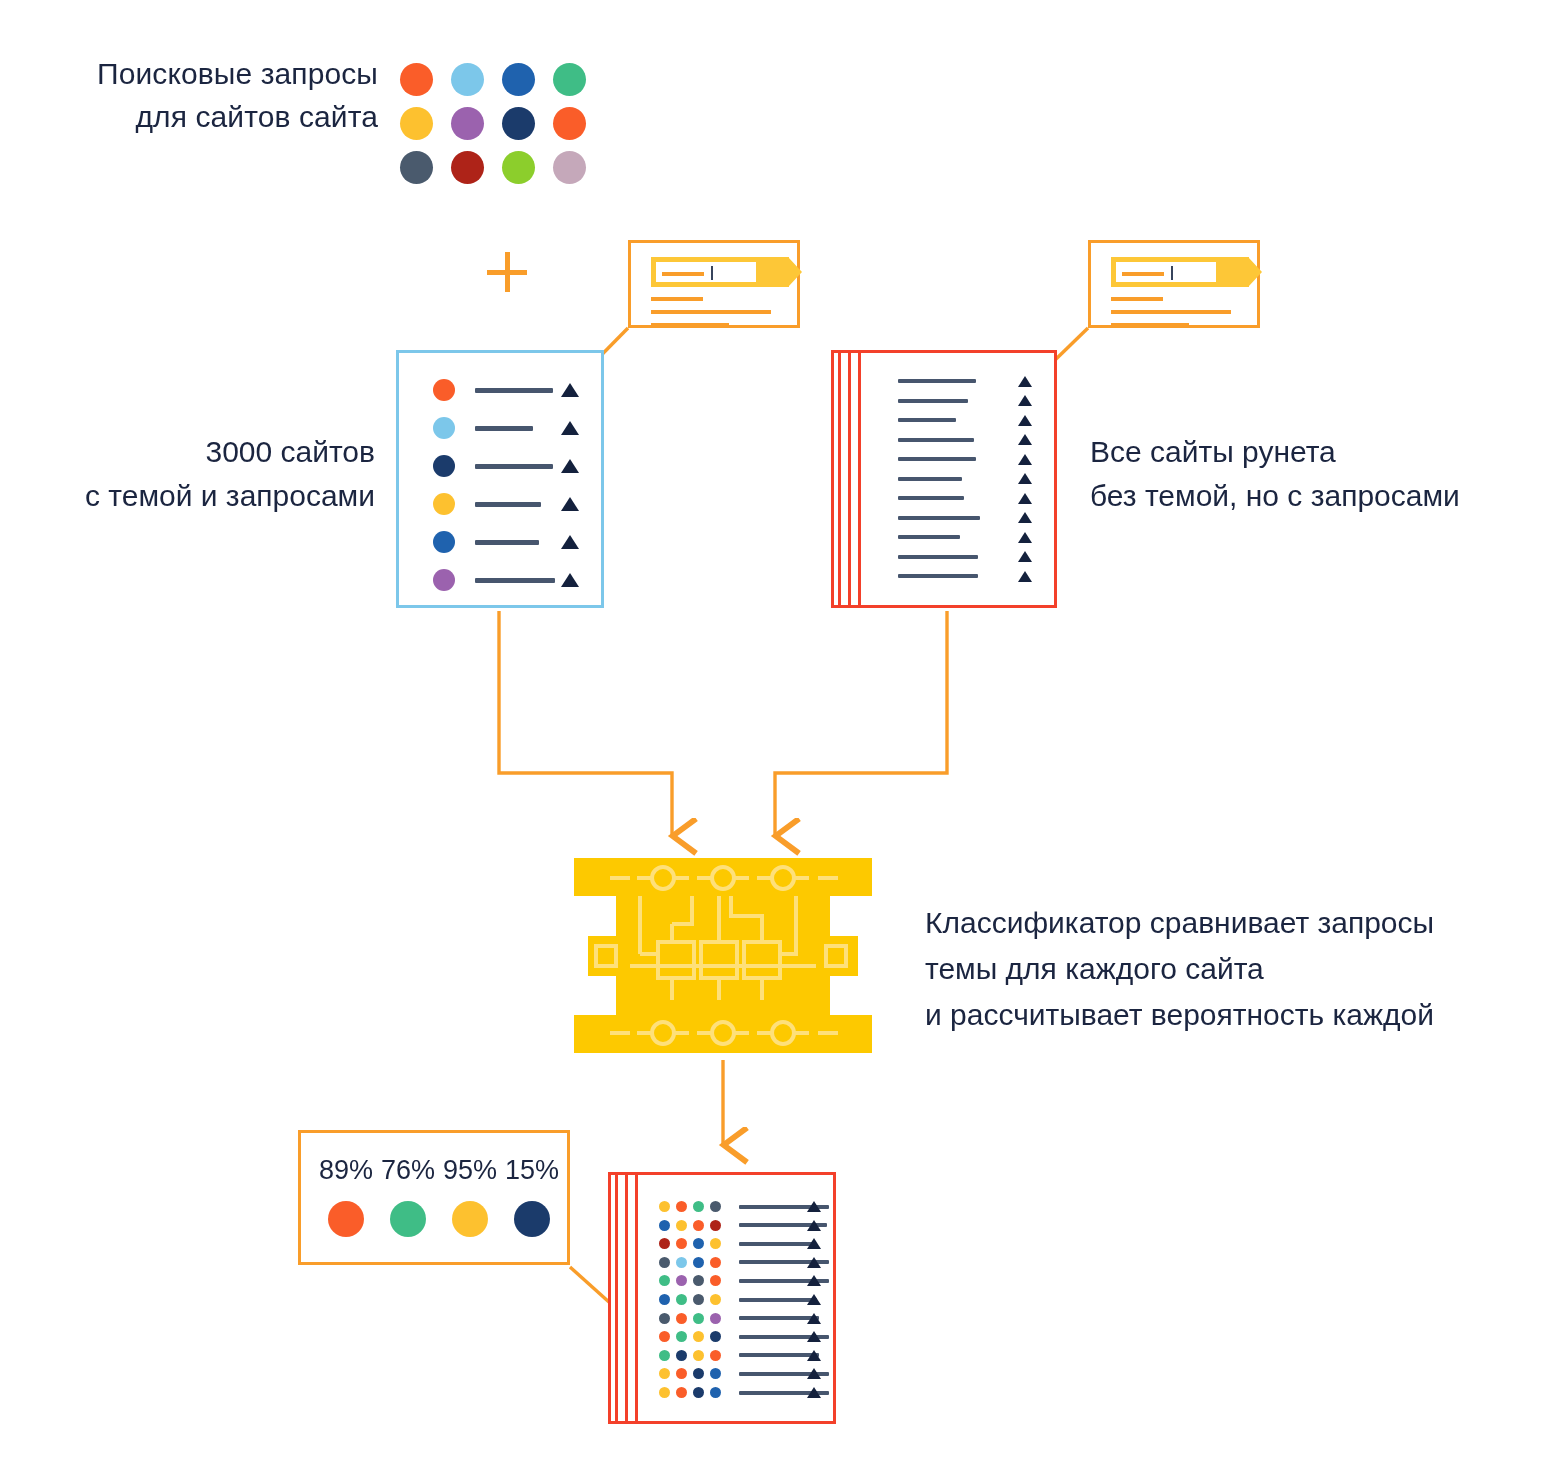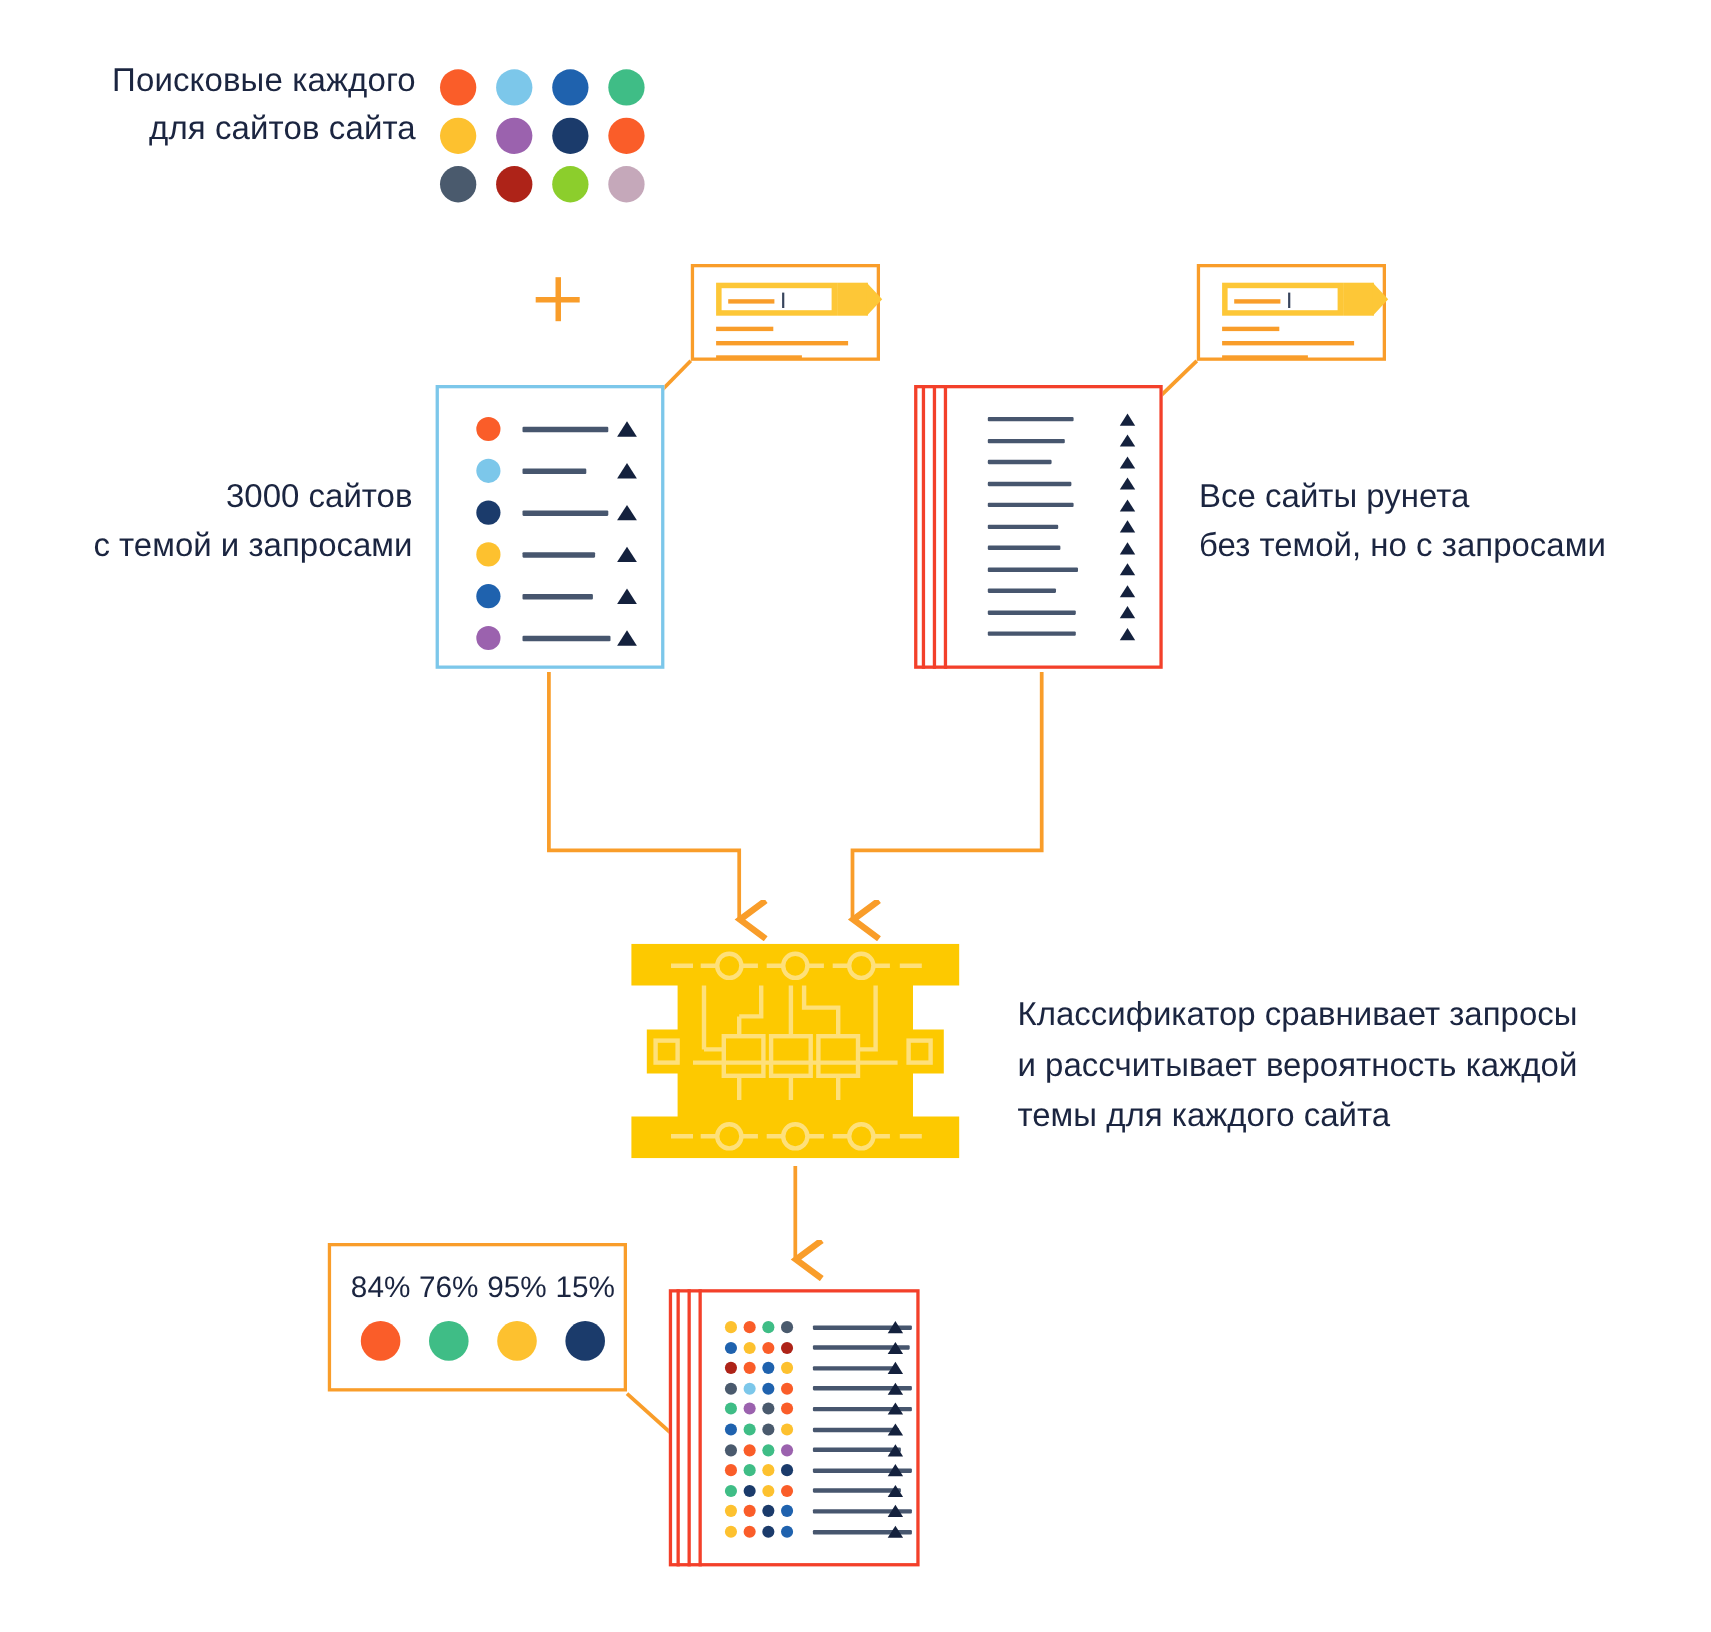--- a/index.html
+++ b/index.html
@@ -180,21 +180,21 @@
   #pctbox .pdot2{
     width:36px;height:36px;border-radius:50%;margin:16px auto 0;
   }
 </style>
 </head>
 <body>
 
 <div id="stage">
 
   <div class="legend-title">
-    <span class="tline">Поисковые каждого</span>
+    <span class="tline">Поисковые запросы</span>
     <span class="tline">для сайтов сайта</span>
   </div>
 
   <div id="palette">
       <div class="prow">
         <div class="pdot" style="background: rgb(250, 93, 41);"></div>
         <div class="pdot" style="background: rgb(124, 199, 234);"></div>
         <div class="pdot" style="background: rgb(31, 98, 174);"></div>
         <div class="pdot" style="background: rgb(63, 189, 134);"></div>
       </div>
@@ -395,27 +395,27 @@
           <path d="M228,38 V96 H212" fill="none" stroke="#FEE07A" stroke-width="4"></path>
           <line x1="104" y1="120" x2="104" y2="142" stroke="#FEE07A" stroke-width="4"></line>
           <line x1="151" y1="120" x2="151" y2="142" stroke="#FEE07A" stroke-width="4"></line>
           <line x1="194" y1="120" x2="194" y2="142" stroke="#FEE07A" stroke-width="4"></line>
         </g>
     </svg>
   </div>
 
   <div class="label-classifier">
     <span class="tline">Классификатор сравнивает запросы</span>
+    <span class="tline">темы для каждого сайта</span>
     <span class="tline">и рассчитывает вероятность каждой</span>
-    <span class="tline">темы для каждого сайта</span>
   </div>
 
   <div id="pctbox">
       <div class="pcol" style="left: 14px;">
-        <div class="pval">84%</div>
+        <div class="pval">89%</div>
         <div class="pdot2" style="background: rgb(250, 93, 41);"></div>
       </div>
       <div class="pcol" style="left: 76px;">
         <div class="pval">76%</div>
         <div class="pdot2" style="background: rgb(63, 189, 134);"></div>
       </div>
       <div class="pcol" style="left: 138px;">
         <div class="pval">95%</div>
         <div class="pdot2" style="background: rgb(253, 193, 47);"></div>
       </div>

